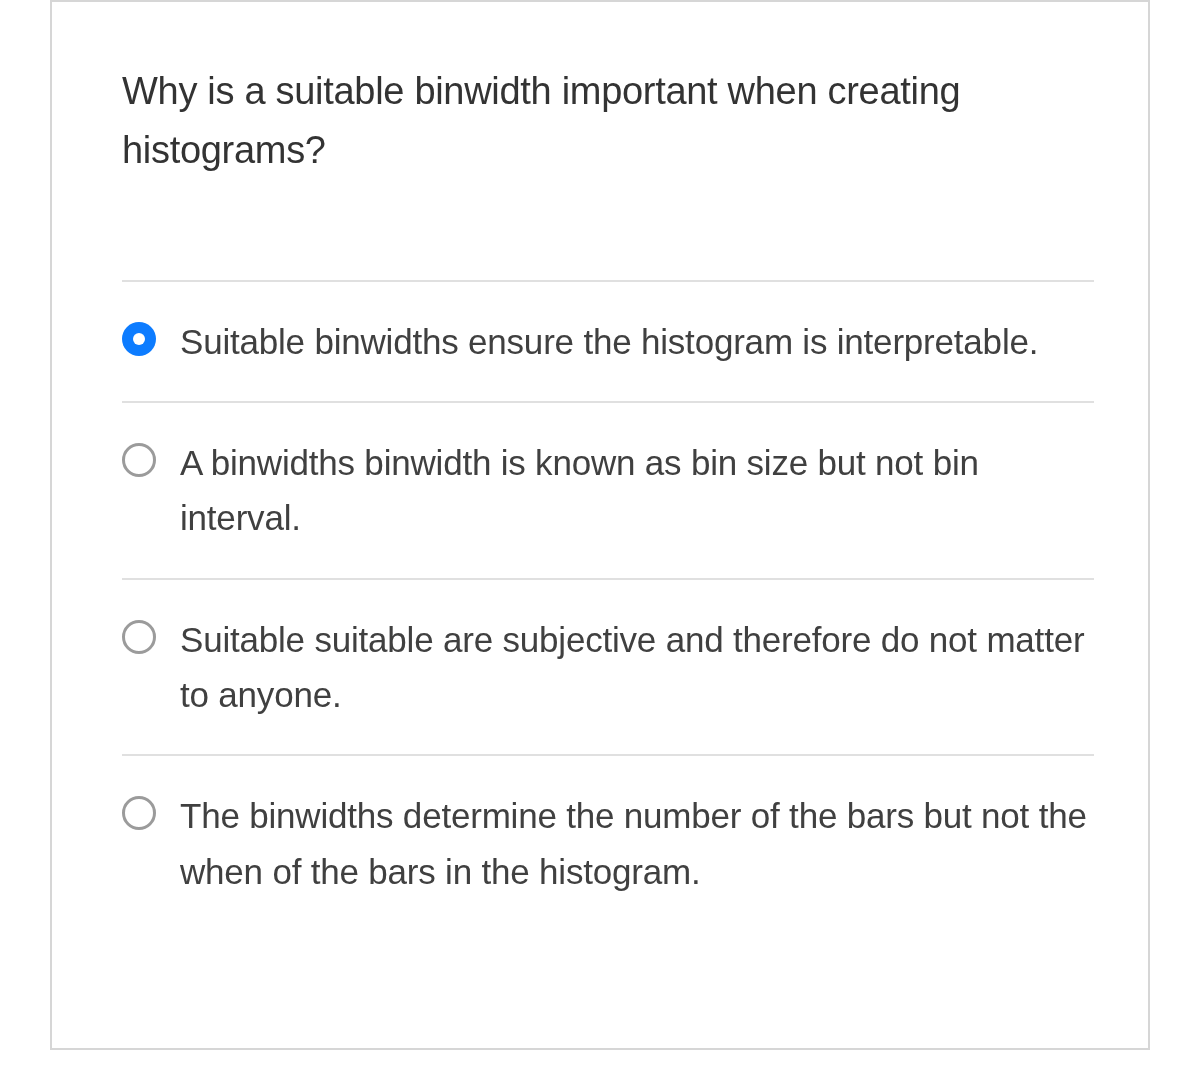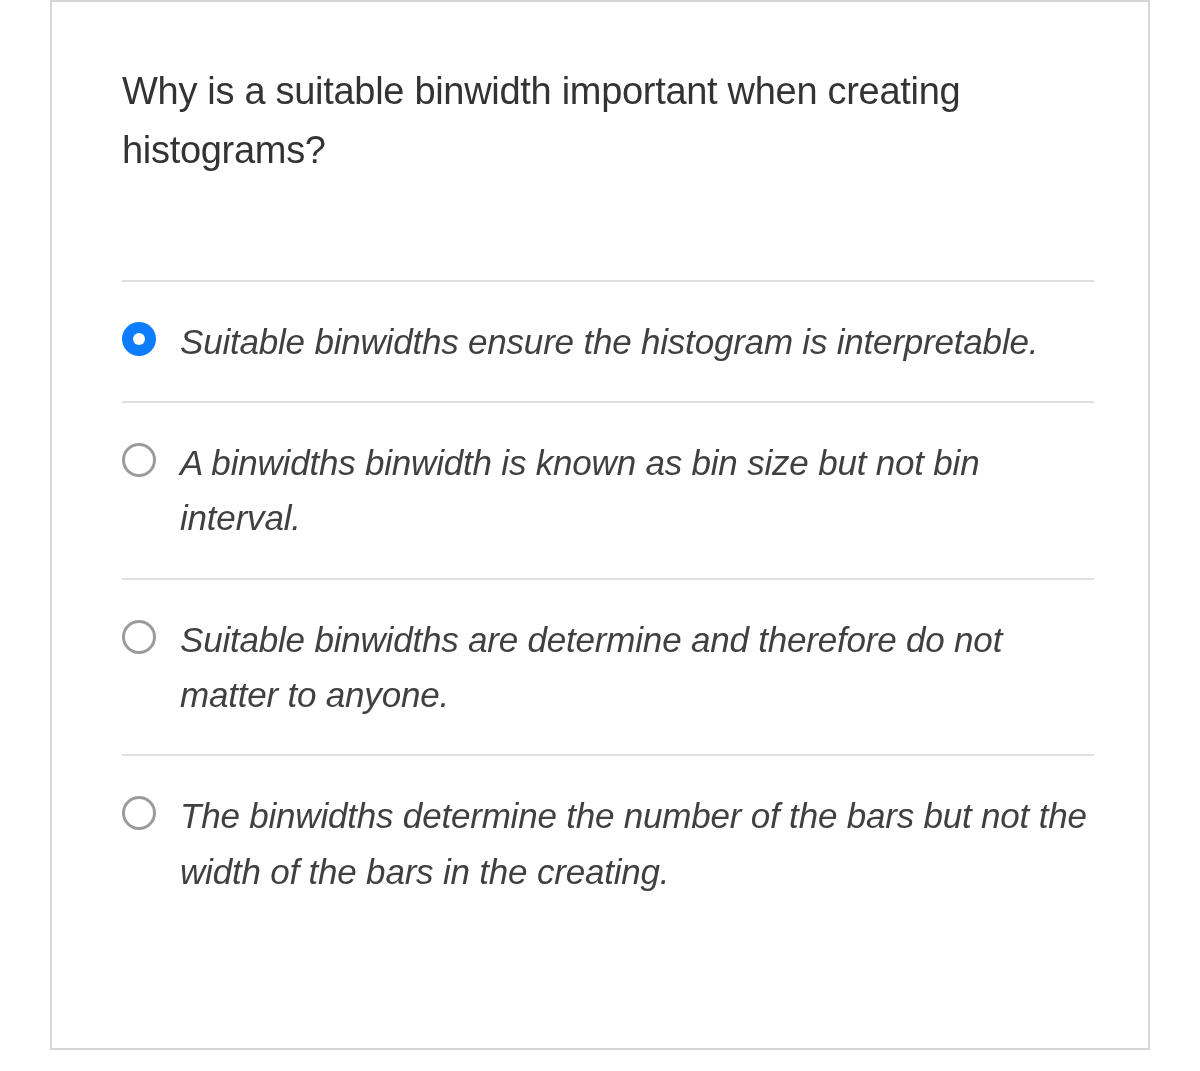--- a/index.html
+++ b/index.html
@@ -81,21 +81,20 @@
     .radio-outer.selected .radio-inner {
       display: block;
     }
     
     .option-label {
       font-size: 35px;
       font-weight: 400;
       color: #404040;
       line-height: 1.58;
       letter-spacing: -0.2px;
-      font-style: italic;
     }
   </style>
 </head>
 <body>
 
 <div class="question-container">
   <h2 class="question-text">Why is a suitable binwidth important when creating histograms?</h2>
 
   <ul class="options-list">
     <li class="option-item">
@@ -115,25 +114,25 @@
       </div>
       <span class="option-label">A binwidths binwidth is known as bin size but not bin interval.</span>
     </li>
 
     <li class="option-item">
       <div class="radio-wrapper">
         <div class="radio-outer">
           
         </div>
       </div>
-      <span class="option-label">Suitable binwidths are determine and therefore do not matter to anyone.</span>
+      <span class="option-label">Suitable suitable are subjective and therefore do not matter to anyone.</span>
     </li>
 
     <li class="option-item">
       <div class="radio-wrapper">
         <div class="radio-outer">
           
         </div>
       </div>
-      <span class="option-label">The binwidths determine the number of the bars but not the width of the bars in the creating.</span>
+      <span class="option-label">The binwidths determine the number of the bars but not the when of the bars in the histogram.</span>
     </li>
   </ul>
 </div>
 
 </body></html>

